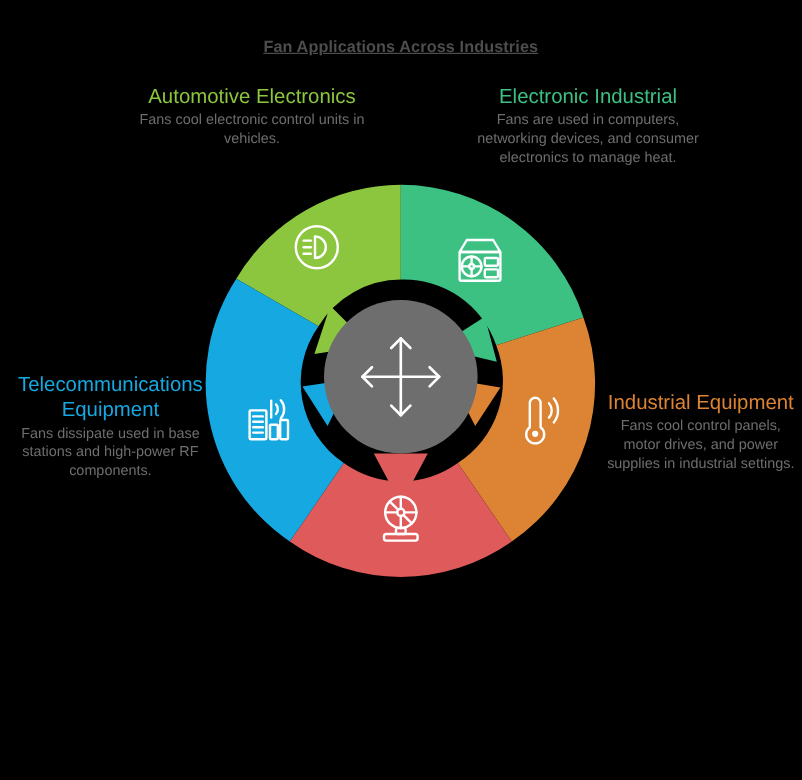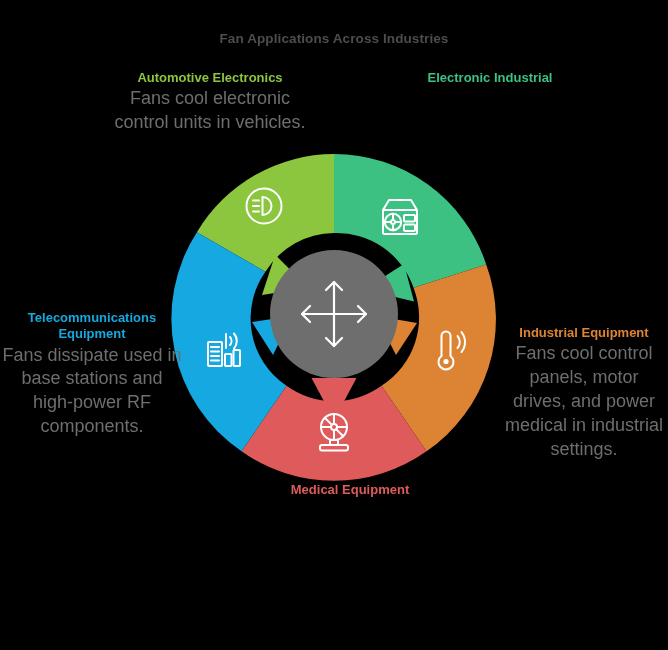--- a/index.html
+++ b/index.html
@@ -24,47 +24,48 @@
   .chart-title {
     position: absolute;
     top: 31px;
     left: 0;
     width: 668px;
     text-align: center;
     font-size: 13.5px;
     font-weight: bold;
     color: #4d4d4d;
     letter-spacing: 0.1px;
+    text-decoration: underline;
   }
   .wheel-wrap {
     position: absolute;
     left: 174px;
     top: 154px;
     width: 320px;
     height: 320px;
   }
   .wheel-svg {
     display: block;
     width: 320px;
     height: 320px;
     overflow: visible;
   }
   .label-block {
     position: absolute;
     text-align: center;
     line-height: 1.35;
   }
   .label-head {
-    font-size: 13px;
-    font-weight: bold;
+    font-size: 17px;
+    font-weight: normal;
     line-height: 1.25;
     margin-bottom: 1px;
   }
   .label-desc {
-    font-size: 18px;
+    font-size: 12px;
     color: #6e6e6e;
     line-height: 1.33;
   }
   
   .lbl-automotive { left: 112px;  top: 70px;  width: 196px; }
   .lbl-electronic { left: 392px;  top: 70px;  width: 196px; }
   .lbl-industrial { left: 502px;  top: 313px; width: 164px; margin-top: 12px; }
   .lbl-medical    { left: 249px;  top: 482px; width: 202px; }
   .lbl-telecom    { left: 2px;    top: 310px; width: 180px; }
 </style>
@@ -191,29 +192,29 @@
     </svg>
   </div>
 
   <div class="label-block lbl-automotive">
     <div class="label-head" style="color:#8cc63e">Automotive Electronics</div>
     <div class="label-desc">Fans cool electronic control units in vehicles.</div>
   </div>
 
   <div class="label-block lbl-electronic">
     <div class="label-head" style="color:#3cc183">Electronic Industrial</div>
+    <div class="label-desc">Fans are used in computers, networking devices, and consumer electronics to manage heat.</div>
   </div>
 
   <div class="label-block lbl-industrial">
     <div class="label-head" style="color:#dc8434">Industrial Equipment</div>
-    <div class="label-desc">Fans cool control panels, motor drives, and power medical in industrial settings.</div>
+    <div class="label-desc">Fans cool control panels, motor drives, and power supplies in industrial settings.</div>
   </div>
 
   <div class="label-block lbl-medical">
-    <div class="label-head" style="color:#df5b5b">Medical Equipment</div>
   </div>
 
   <div class="label-block lbl-telecom">
     <div class="label-head" style="color:#16a8e0">Telecommunications Equipment</div>
     <div class="label-desc">Fans dissipate used in base stations and high-power RF components.</div>
   </div>
 
 </div>
 
 </body></html>

